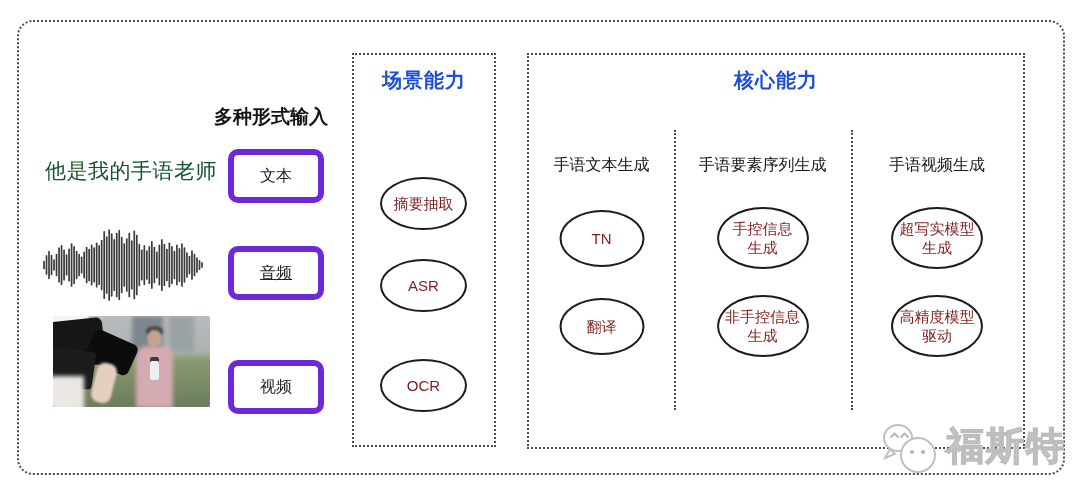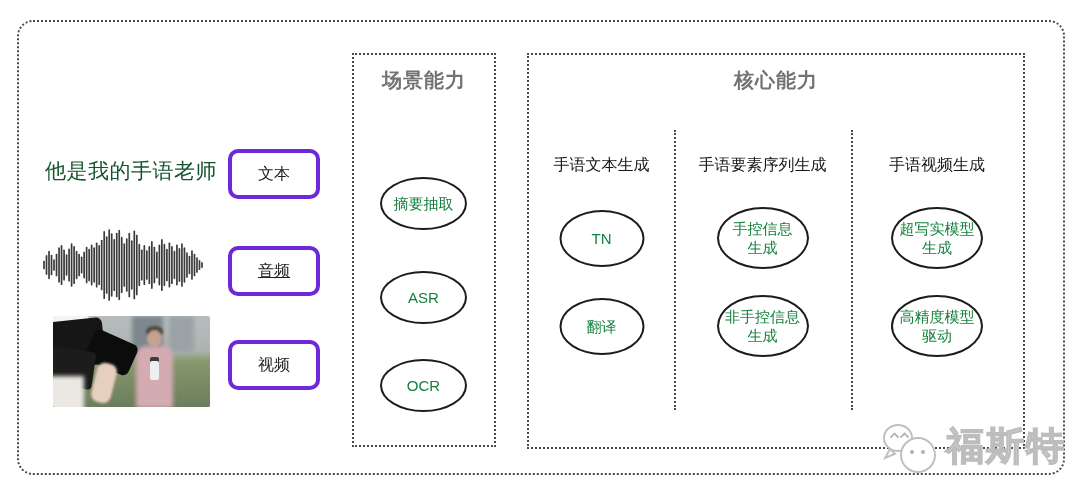--- a/index.html
+++ b/index.html
@@ -17,27 +17,27 @@
   .input-label{
     position:absolute;left:206px;top:104px;width:130px;
     font-size:19px;font-weight:bold;color:#141414;text-align:center;
   }
   .sample-text{
     position:absolute;left:45px;top:157px;width:175px;
     font-size:21px;color:#14532d;letter-spacing:0.5px;white-space:nowrap;
   }
   .input-box{
     position:absolute;left:228px;width:84px;height:42px;
-    border:4px solid #6d28d9;border-radius:10px;background:#fff;
+    border:6px solid #6d28d9;border-radius:10px;background:#fff;
     display:flex;align-items:center;justify-content:center;
     font-size:16px;color:#222;
   }
   .input-box.text{top:149px;}
   .input-box.audio{top:246px;text-decoration:underline;}
-  .input-box.video{top:340px;}
+  .input-box.video{top:360px;}
   .waveform{position:absolute;left:42px;top:228px;width:162px;height:74px;}
   
   .video-thumb{
     position:absolute;left:53px;top:316px;width:157px;height:91px;
     overflow:hidden;border-radius:2px;
     background:linear-gradient(180deg,#b7bdc0 0%,#adb4ae 38%,#8a9b7c 55%,#6f8464 100%);
   }
   .video-thumb *{position:absolute;}
   .vt-b1{left:50%;top:0;width:20%;height:48%;background:#7e878d;filter:blur(2px);}
   .vt-b2{left:74%;top:0;width:16%;height:40%;background:#9aa2a6;filter:blur(2px);}
@@ -53,36 +53,36 @@
   .vt-lens{left:22%;top:22%;width:30%;height:36%;background:#0c0c0c;border-radius:6px;transform:rotate(24deg);}
   .vt-cam2{left:-4%;top:36%;width:30%;height:42%;background:#1c1c1c;border-radius:4px;transform:rotate(8deg);}
   .vt-arm{left:26%;top:52%;width:13%;height:44%;background:#e7cfc0;border-radius:8px;transform:rotate(14deg);filter:blur(.8px);}
   .vt-shoulder{left:-6%;top:66%;width:26%;height:44%;background:#ebe8e4;filter:blur(2px);}
   
   .cap-box{position:absolute;border:2px dotted #4a4a4a;background:transparent;}
   .scene-box{left:352px;top:53px;width:140px;height:390px;}
   .core-box{left:527px;top:53px;width:494px;height:392px;}
   .cap-title{
     position:absolute;top:12px;left:0;width:100%;text-align:center;
-    font-size:20px;font-weight:bold;color:#737373;letter-spacing:1px;
+    font-size:20px;font-weight:bold;color:#1d4ed8;letter-spacing:1px;
   }
   .scene-sub{
     position:absolute;top:76px;left:0;width:100%;text-align:center;
     font-size:18px;color:#1d1d1d;
   }
   .ellipse{
     position:absolute;border:2.5px solid #1c1c1c;border-radius:50%;background:#fff;
     display:flex;flex-direction:column;align-items:center;justify-content:center;
-    font-size:15px;color:#15803d;line-height:1.3;text-align:center;
+    font-size:15px;color:#7f1d1d;line-height:1.3;text-align:center;
   }
   .node-line:empty{display:none;}
   
   .scene-box .ellipse{left:26px;width:83px;height:49px;}
   .el-s1{top:122px;}
-  .el-s2{top:216px;text-align:center;}
+  .el-s2{top:204px;text-align:center;}
   .el-s3{top:304px;}
   
   .core-col{position:absolute;top:0;height:100%;}
   .col-1{left:0;width:145px;}
   .col-2{left:145px;width:177px;}
   .col-3{left:322px;width:172px;}
   .col-divider{
     position:absolute;top:75px;height:280px;width:0;
     border-left:2px dotted #4a4a4a;
   }
@@ -106,20 +106,21 @@
     color:#f2f2f2;-webkit-text-stroke:1.3px #bdbdbd;
   }
 </style>
 </head>
 <body>
 
 <div id="stage">
 
   <div class="outer-frame"></div>
 
+  <div class="input-label">多种形式输入</div>
   <div class="sample-text">他是我的手语老师</div>
 
   <div class="waveform"><svg width="162" height="74" viewBox="0 0 162 74">
         <line x1="2" x2="2" y1="33.5" y2="40.5" stroke="#3a3a3a" stroke-width="1.7" stroke-linecap="round"></line>
         <line x1="4.507936507936508" x2="4.507936507936508" y1="27.9" y2="46.1" stroke="#3a3a3a" stroke-width="1.7" stroke-linecap="round"></line>
         <line x1="7.015873015873016" x2="7.015873015873016" y1="23.7" y2="50.3" stroke="#3a3a3a" stroke-width="1.7" stroke-linecap="round"></line>
         <line x1="9.523809523809524" x2="9.523809523809524" y1="27.549999999999997" y2="46.45" stroke="#3a3a3a" stroke-width="1.7" stroke-linecap="round"></line>
         <line x1="12.031746031746032" x2="12.031746031746032" y1="32.1" y2="41.9" stroke="#3a3a3a" stroke-width="1.7" stroke-linecap="round"></line>
         <line x1="14.53968253968254" x2="14.53968253968254" y1="26.5" y2="47.5" stroke="#3a3a3a" stroke-width="1.7" stroke-linecap="round"></line>
         <line x1="17.047619047619047" x2="17.047619047619047" y1="20.2" y2="53.8" stroke="#3a3a3a" stroke-width="1.7" stroke-linecap="round"></line>

